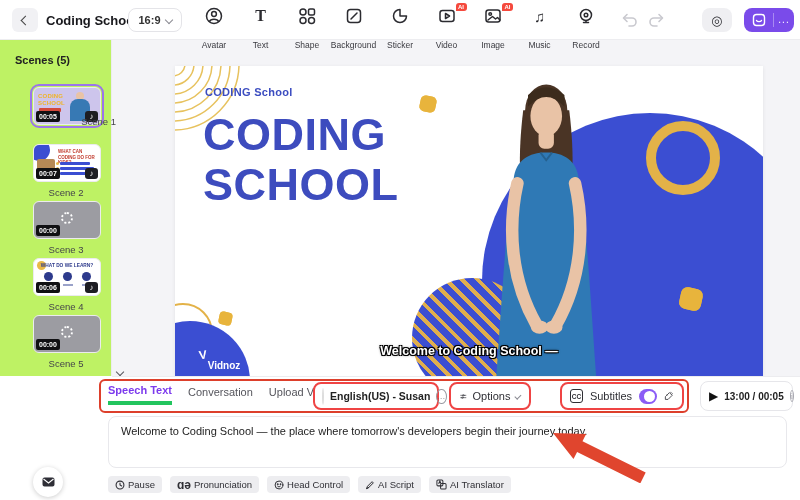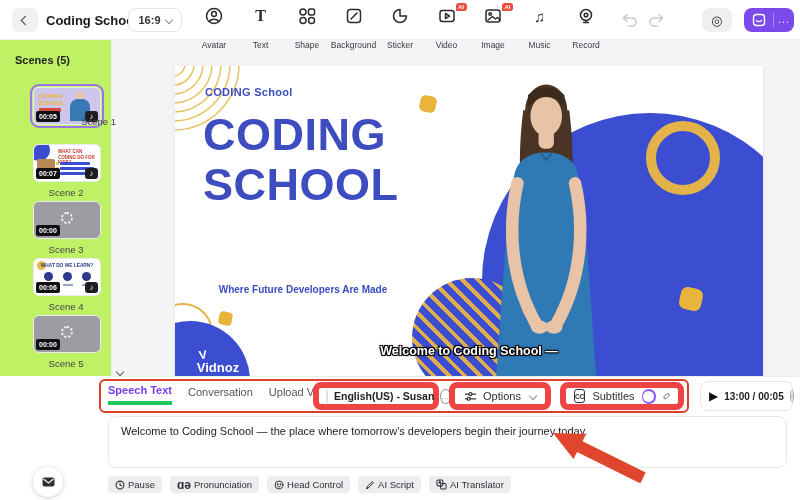--- a/index.html
+++ b/index.html
@@ -70,32 +70,32 @@
   .tagline{position:absolute;left:28px;top:218px;width:200px;text-align:center;font-size:10px;font-weight:700;color:#3b4cc0;}
   .bigcircle{position:absolute;left:307px;top:47px;width:336px;height:336px;border-radius:50%;background:#3b4ed2;}
   .ring{position:absolute;left:471px;top:55px;width:74px;height:74px;border:10px solid #e3b248;border-radius:50%;}
   .ocircle{position:absolute;left:-22px;top:237px;width:60px;height:60px;border:2px solid #e3b248;border-radius:50%;}
   .qcircle{position:absolute;left:-45px;top:255px;width:120px;height:120px;border-radius:50%;background:#3b4ed2;}
   .stripecircle{position:absolute;left:237px;top:212px;width:120px;height:120px;border-radius:50%;background:repeating-linear-gradient(45deg,#3b4ed2 0 7px,#dfae4e 7px 11px);}
   .clover{position:absolute;color:#e8b43c;}
   .clover .b1,.clover .b2{position:absolute;left:0;top:0;width:100%;height:100%;background:#e8b43c;border-radius:30%;}
   .clover .b1{transform:rotate(12deg);} .clover .b2{transform:rotate(-78deg);}
   .vmark{position:absolute;left:24px;top:282px;color:#fff;font-size:12px;font-weight:800;transform:rotate(-8deg);}
-  .watermark{position:absolute;left:12px;top:294px;width:62px;text-align:center;color:#fff;font-size:13px;font-weight:600;}
+  .watermark{position:absolute;left:18px;top:294px;width:62px;text-align:center;color:#fff;font-size:10px;font-weight:600;}
   .subtitle{position:absolute;left:0;top:278px;width:100%;text-align:center;font-size:12.5px;font-weight:700;color:#fff;
     text-shadow:-1px -1px 0 #000,1px -1px 0 #000,-1px 1px 0 #000,1px 1px 0 #000,0 0 3px #000;}
   .collapse{position:absolute;left:106px;top:364px;width:28px;height:16px;display:flex;align-items:center;justify-content:center;cursor:pointer;z-index:6;}
 
   
   .panel{position:absolute;left:0;top:376px;width:800px;height:124px;background:#fff;z-index:10;}
   .panel-topline{position:absolute;left:112px;top:0;width:688px;height:1px;background:#ececef;}
   .tabs{position:absolute;left:108px;top:8px;display:flex;gap:16px;align-items:center;}
   .tab{font-size:11px;color:#55555c;cursor:pointer;padding-bottom:5px;white-space:nowrap;}
   .tab.active{color:#7c3aed;font-weight:700;border-bottom:4px solid #22c55e;}
-  .pill{position:absolute;top:6px;height:28px;background:#fff;border:6px solid #ef4444;border-radius:8px;display:flex;align-items:center;cursor:pointer;}
+  .pill{position:absolute;top:6px;height:28px;background:#fff;border:2px solid #ef4444;border-radius:8px;display:flex;align-items:center;cursor:pointer;}
   .flag{width:17px;height:17px;border-radius:50%;overflow:hidden;position:relative;background:repeating-linear-gradient(#b22234 0 2px,#fff 2px 4px);border:.5px solid #ddd;}
   .flag::after{content:"";position:absolute;left:0;top:0;width:9px;height:8px;background:#3c3b6e;}
   .dots-circ{width:15px;height:15px;border:1px solid #9a9aa2;border-radius:50%;color:#6a6a72;font-size:8px;line-height:13px;text-align:center;letter-spacing:.5px;}
   .ccbox{width:18px;height:14px;border:1.4px solid #2e2e33;border-radius:3px;font-size:6.5px;font-weight:700;color:#2e2e33;display:flex;align-items:center;justify-content:center;}
   .toggle{width:27px;height:15px;background:#8b5cf6;border-radius:8px;position:relative;}
   .toggle .knob{position:absolute;right:2px;top:2px;width:11px;height:11px;border-radius:50%;background:#fff;}
   .redbox{position:absolute;left:99px;top:3px;width:590px;height:34px;border:2px solid #dd3f2b;border-radius:6px;pointer-events:none;z-index:20;}
   .textarea{position:absolute;left:108px;top:40px;width:679px;height:52px;border:1px solid #e8e8ec;border-radius:8px;background:#fff;padding:8px 12px;font-size:11px;color:#222;cursor:text;}
   .actions{position:absolute;left:108px;top:100px;display:flex;gap:8px;}
   .actbtn{display:flex;align-items:center;gap:3px;background:#ededf0;border-radius:4px;padding:2px 7px;font-size:9.5px;color:#2f2f35;height:17px;cursor:pointer;white-space:nowrap;}
@@ -350,21 +350,20 @@
         <span class="b1"></span>
         <span class="b2"></span>
       </div>
     <div class="clover" style="left:505px;top:222px;width:22px;height:22px;">
         <span class="b1"></span>
         <span class="b2"></span>
       </div>
 
     <div class="kicker">CODING School</div>
     <div class="bigtitle"><span>CODING</span><br><span>SCHOOL</span></div>
-    <div class="tagline">Where Future Developers Are Made</div>
 
     <svg class="abs" style="left:290px;top:6px;" width="220" height="304" viewBox="0 0 220 317">
       <path d="M56 40 C50 90 52 125 60 160 L100 160 C108 125 110 90 104 40 Z" fill="#4a3425"></path>
       <ellipse cx="80" cy="40" rx="22" ry="27" fill="#4a3425"></ellipse>
       <ellipse cx="80" cy="46" rx="16.5" ry="21" fill="#e9c3a6"></ellipse>
       <path d="M61 36 Q80 16 99 36 L99 24 Q80 8 61 24 Z" fill="#3c2b1c"></path>
       <rect x="72" y="60" width="16" height="20" rx="6" fill="#e9c3a6"></rect>
       <path d="M46 112 C48 92 62 84 80 84 C98 84 112 92 114 112 C120 140 124 200 132 317 L28 317 C36 200 40 140 46 112 Z" fill="#2f79b5"></path>
       <path d="M50 116 C40 160 42 215 70 264" stroke="#e9c3a6" stroke-width="13" fill="none" stroke-linecap="round"></path>
       <path d="M110 116 C120 160 118 215 90 264" stroke="#e9c3a6" stroke-width="13" fill="none" stroke-linecap="round"></path>
@@ -391,21 +390,21 @@
       <span class="tab">Upload Voice</span>
       <span class="tab">No Speech</span>
     </div>
 
     <div class="pill" style="left:313px;width:126px;gap:6px;padding:0 7px;">
       <span class="flag"></span>
       <span style="font-size:10.5px;font-weight:700;color:#222;white-space:nowrap;">English(US) - Susan</span>
       <span class="dots-circ">...</span>
     </div>
 
-    <div class="pill" style="left:449px;width:102px;gap:6px;padding:0 9px;">
+    <div class="pill" style="left:449px;width:82px;gap:6px;padding:0 9px;">
       <svg width="13" height="13" viewBox="0 0 14 14" fill="none" stroke="#3a3a40" stroke-width="1.4" stroke-linecap="round">
           <path d="M1.5 4.5 h4 M8.5 4.5 h4"></path>
           <circle cx="7" cy="4.5" r="1.6"></circle>
           <path d="M1.5 9.5 h2 M6.5 9.5 h6"></path>
           <circle cx="5" cy="9.5" r="1.6"></circle>
         </svg>
       <span style="font-size:11px;color:#2f2f35;">Options</span>
       <span class="chev down" style="margin-left:auto;"></span>
     </div>
 

